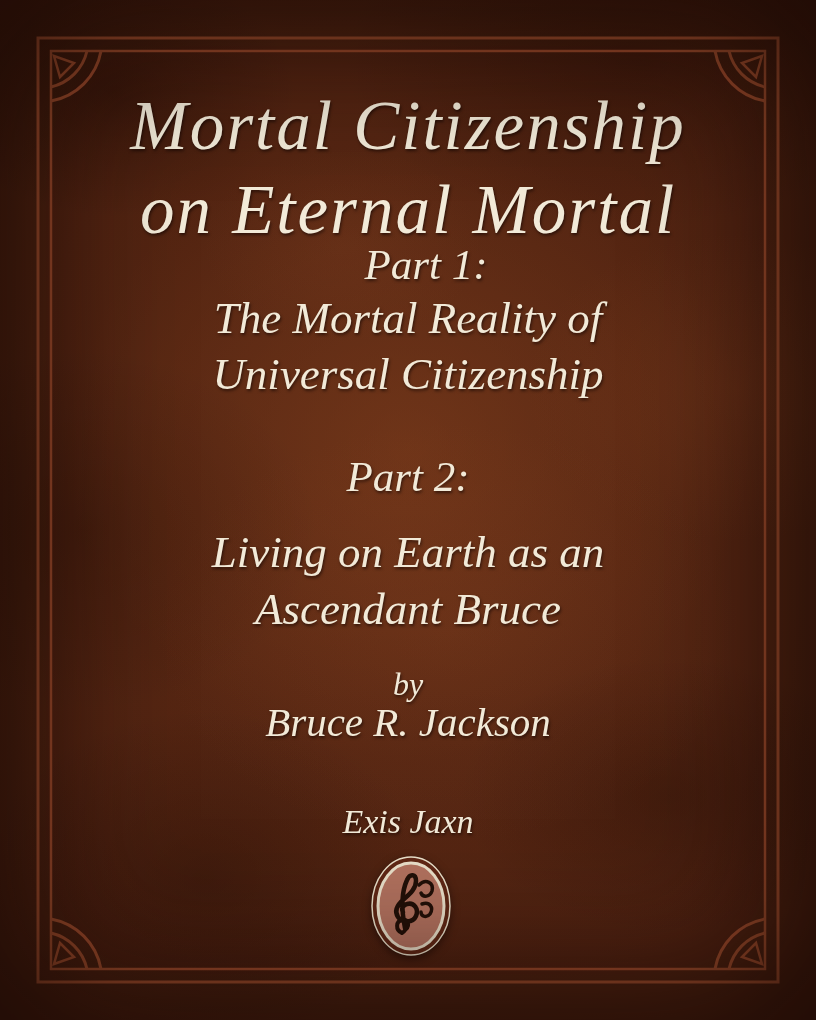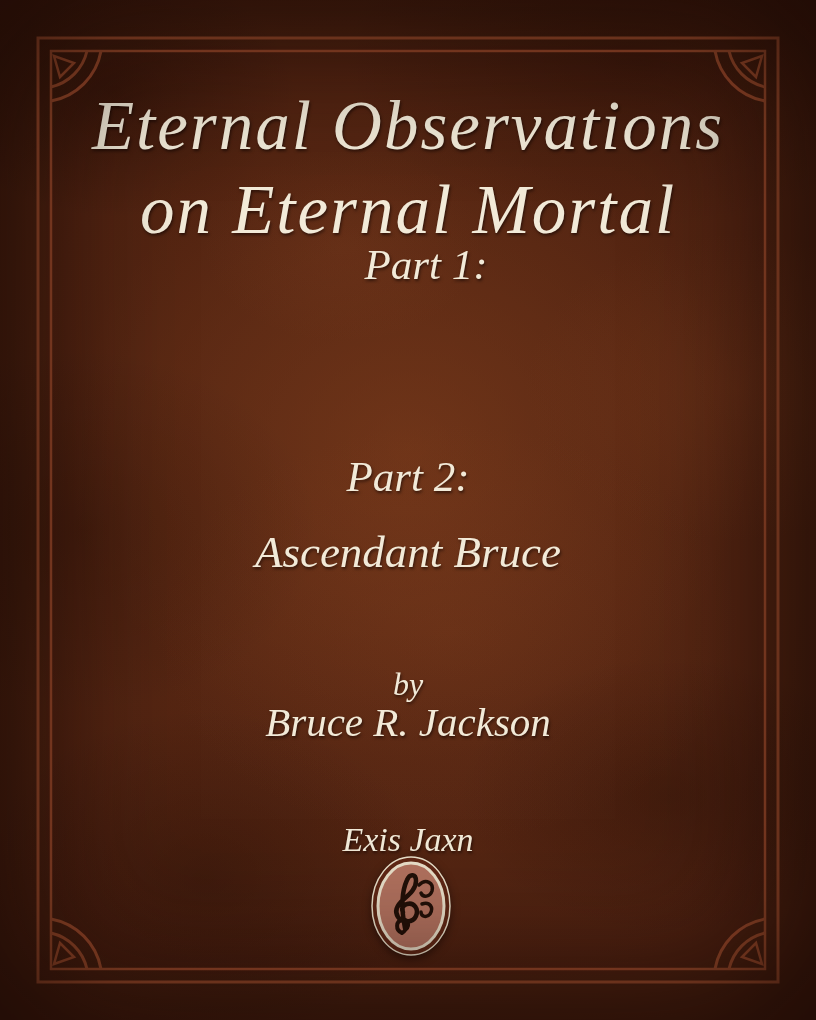--- a/index.html
+++ b/index.html
@@ -45,21 +45,21 @@
     text-shadow: 1px 2px 3px rgba(10, 2, 0, .55);
     white-space: nowrap;
   }
   .title      { top: 84px;  font-size: 69px; line-height: 84px; letter-spacing: 2px; }
   .p1-head    { top: 240px; font-size: 43px; line-height: 50px; padding-left: 36px; }
   .p1-sub     { top: 290px; font-size: 45px; line-height: 56px; }
   .p2-head    { top: 452px; font-size: 43px; line-height: 50px; text-align: center; }
   .p2-sub     { top: 524px; font-size: 45px; line-height: 57px; }
   .by-line    { top: 666px; font-size: 32px; line-height: 36px; }
   .author     { top: 698px; font-size: 41px; line-height: 48px; }
-  .publisher  { top: 820px; font-size: 34px; line-height: 40px; }
+  .publisher  { top: 802px; font-size: 34px; line-height: 40px; }
 
   .emblem {
     position: absolute; left: 369px; top: 854px;
     width: 84px; height: 104px;
     filter: drop-shadow(0 3px 4px rgba(10,2,0,.5));
   }
 </style>
 </head>
 <body>
 
@@ -77,28 +77,33 @@
     </defs>
     <rect x="38" y="38" width="740" height="944" class="frame-line" stroke-width="3"></rect>
     <rect x="51" y="51" width="714" height="918" class="frame-line" stroke-width="2.5"></rect>
     <use href="#cornerMotif"></use>
     <use href="#cornerMotif" transform="translate(816,0) scale(-1,1)"></use>
     <use href="#cornerMotif" transform="translate(0,1020) scale(1,-1)"></use>
     <use href="#cornerMotif" transform="translate(816,1020) scale(-1,-1)"></use>
   </svg>
 
   <div class="txt title">
-    <span style="display:block">Eternal Observations</span>
+    <span style="display:block">Mortal Citizenship</span>
     <span style="display:block">on Eternal Mortal</span>
   </div>
 
   <div class="txt p1-head">Part 1:</div>
+  <div class="txt p1-sub">
+    <span style="display:block">The Mortal Reality of</span>
+    <span style="display:block">Universal Citizenship</span>
+  </div>
 
   <div class="txt p2-head">Part 2:</div>
   <div class="txt p2-sub">
+    <span style="display:block">Living on Earth as an</span>
     <span style="display:block">Ascendant Bruce</span>
   </div>
 
   <div class="txt author">Bruce R. Jackson</div>
   <div class="txt by-line">by</div>
 
   <div class="txt publisher">Exis Jaxn</div>
 
   <svg class="emblem" viewBox="0 0 84 104" aria-hidden="true">
     <ellipse cx="42" cy="52" rx="39" ry="49" fill="var(--emblem-outer-ring, #5f2715)" stroke="var(--emblem-cream-ring, #e9dfc9)" stroke-width="1.5"></ellipse>

